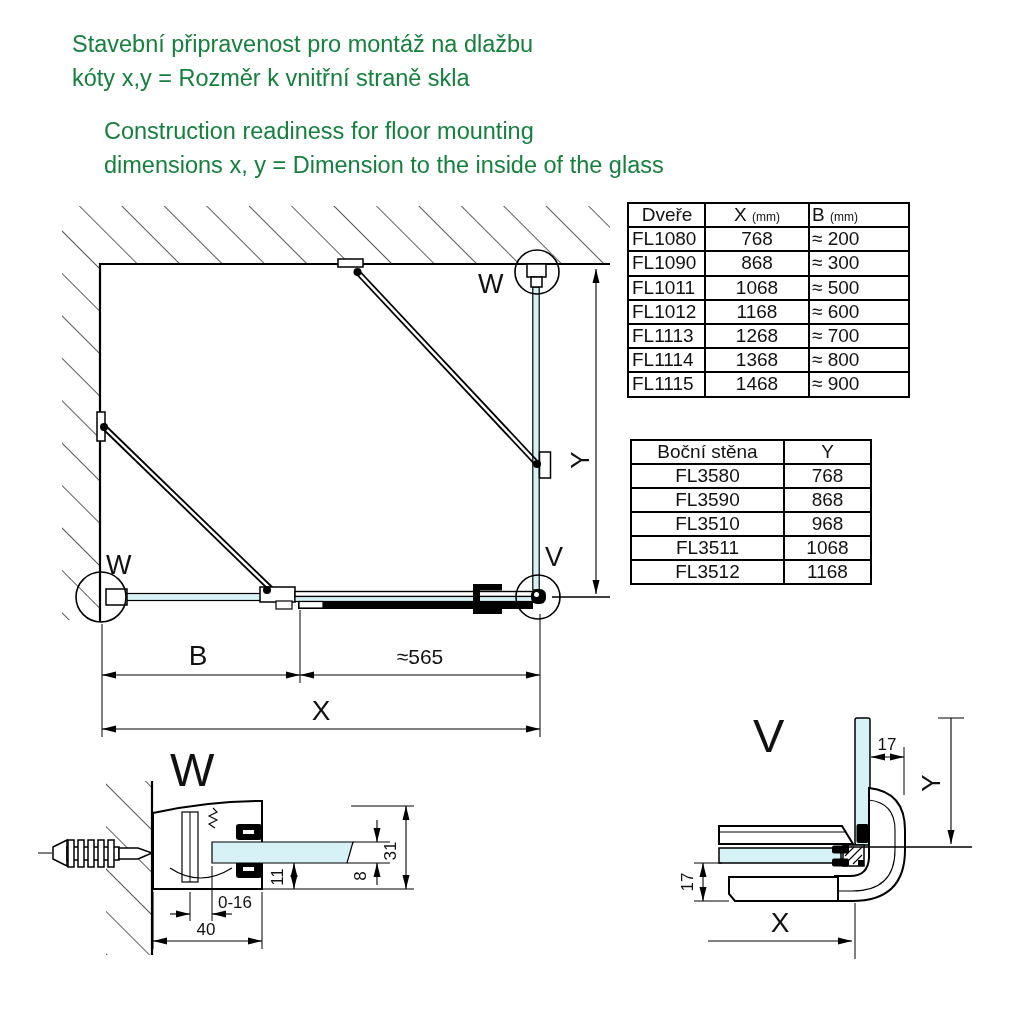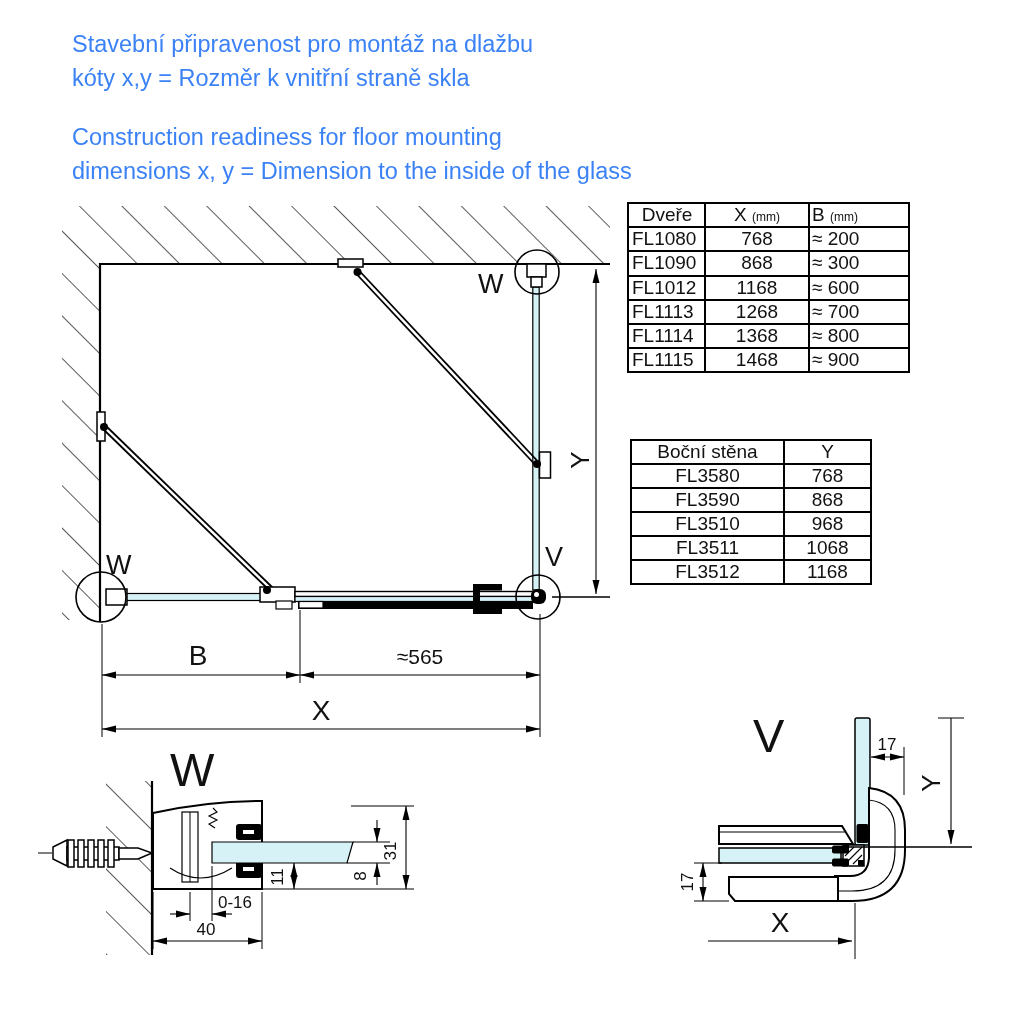--- a/index.html
+++ b/index.html
@@ -9,23 +9,23 @@
     --ink:#111111;
   }
   html,body{margin:0;padding:0;}
   body{
     width:1024px;height:1024px;position:relative;
     background:var(--bg);
     font-family:"Liberation Sans", sans-serif;
     color:var(--ink);
     overflow:hidden;
   }
-  .titleblock{position:absolute;left:72px;font-size:23.5px;line-height:34px;color:#3b82f6;}
+  .titleblock{position:absolute;left:72px;font-size:23.5px;line-height:34px;color:#15803d;}
   .titleblock.cs{top:27px;}
-  .titleblock.en{top:120px;}
+  .titleblock.en{top:114px;margin-left:32px;}
   svg{position:absolute;left:0;top:0;}
   svg text{fill:#111;font-family:"Liberation Sans",sans-serif;}
   .glass{fill:var(--glass);stroke:#000;}
   .wht{fill:#fff;stroke:#000;}
   .blk{fill:#000;stroke:none;}
   .thin{stroke:#000;stroke-width:1.1;fill:none;}
   .med{stroke:#000;stroke-width:1.6;fill:none;}
   .thick{stroke:#000;stroke-width:2.2;fill:none;}
   .dim{stroke:#000;stroke-width:1.1;fill:none;}
   .ext{stroke:#000;stroke-width:1;fill:none;}
@@ -282,20 +282,25 @@
         <td class="c-model">FL1080</td>
         <td class="c-x">768</td>
         <td class="c-b">≈ 200</td>
       </tr>
   <tr>
         <td class="c-model">FL1090</td>
         <td class="c-x">868</td>
         <td class="c-b">≈ 300</td>
       </tr>
   <tr>
+        <td class="c-model">FL1011</td>
+        <td class="c-x">1068</td>
+        <td class="c-b">≈ 500</td>
+      </tr>
+  <tr>
         <td class="c-model">FL1012</td>
         <td class="c-x">1168</td>
         <td class="c-b">≈ 600</td>
       </tr>
   <tr>
         <td class="c-model">FL1113</td>
         <td class="c-x">1268</td>
         <td class="c-b">≈ 700</td>
       </tr>
   <tr>

